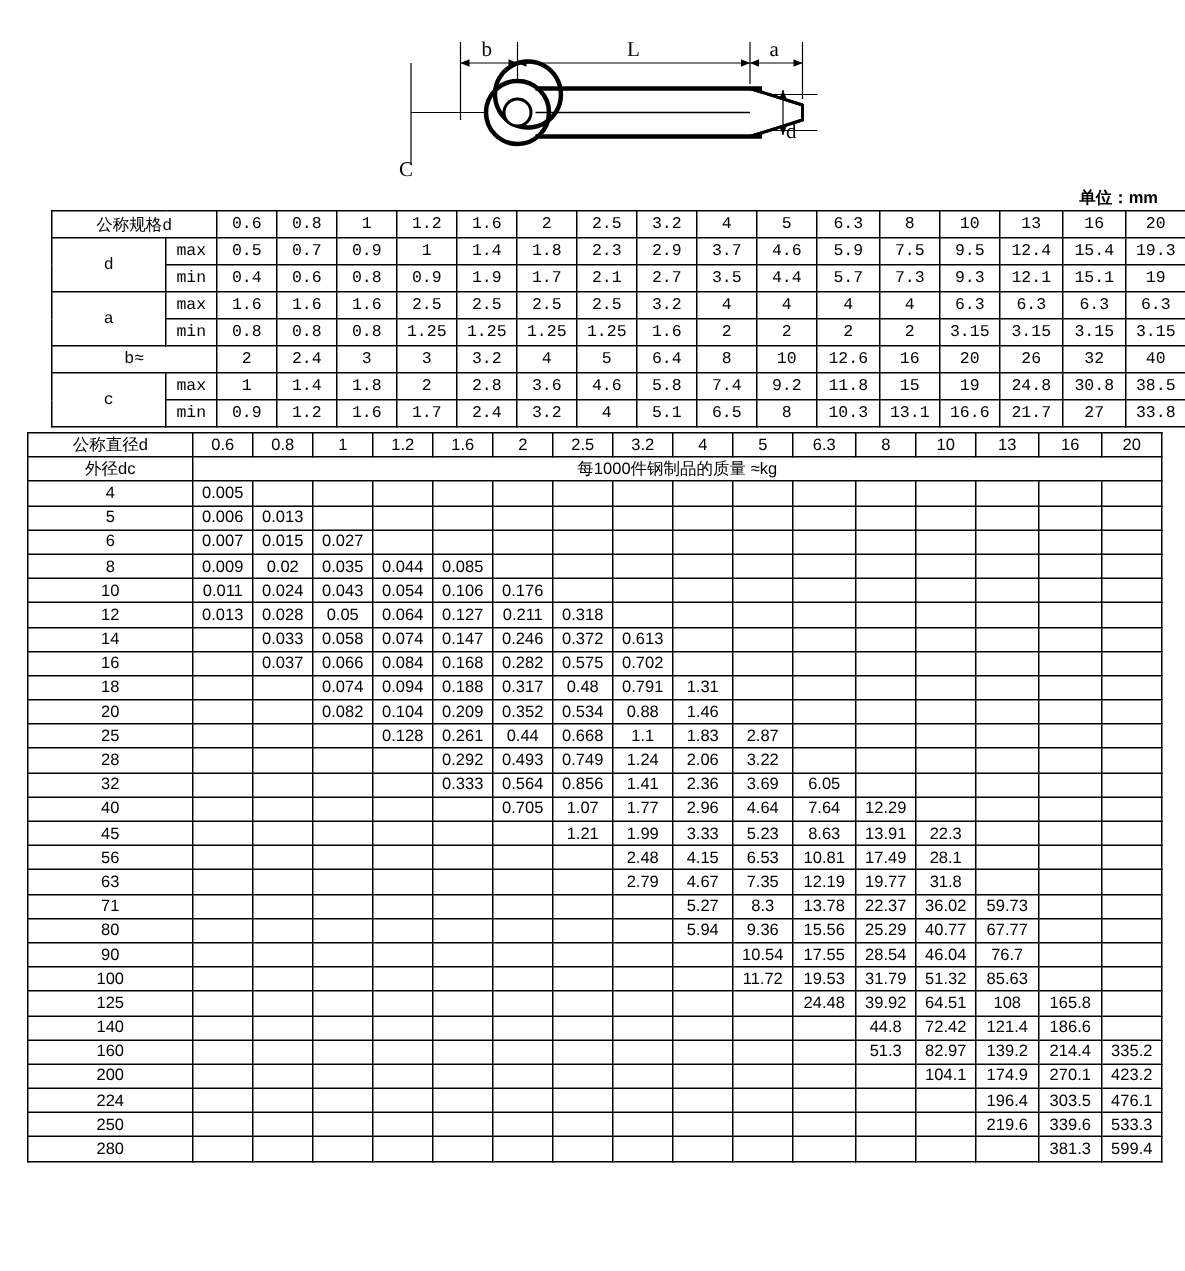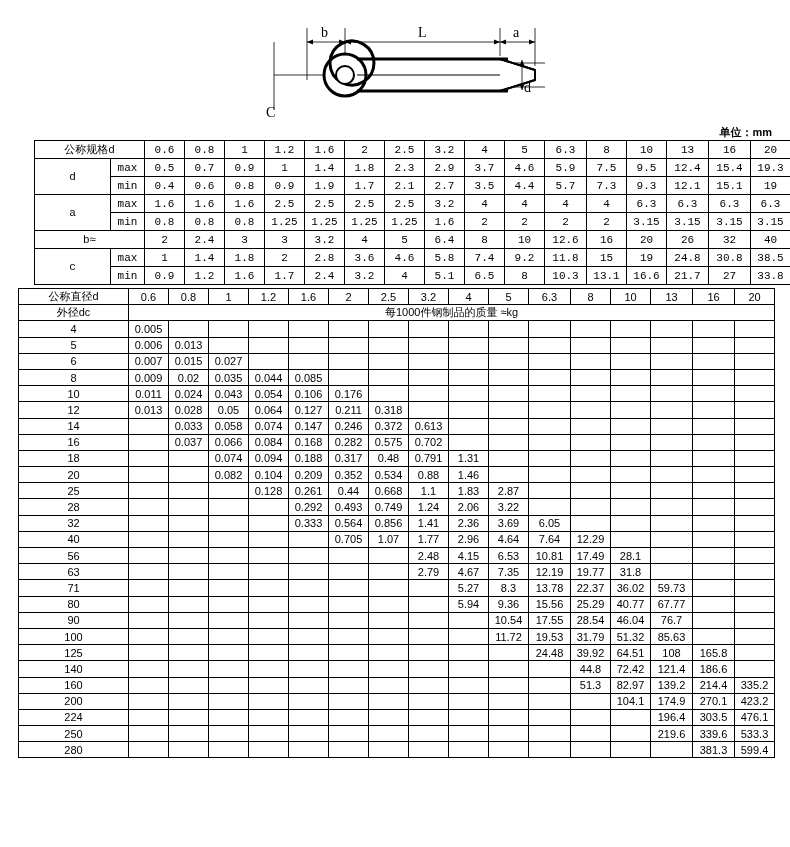--- a/index.html
+++ b/index.html
@@ -594,20 +594,39 @@
           <td>2.96</td>
           <td>4.64</td>
           <td>7.64</td>
           <td>12.29</td>
           <td></td>
           <td></td>
           <td></td>
           <td></td>
         </tr>
         <tr>
+          <td class="rowhead">45</td>
+          <td></td>
+          <td></td>
+          <td></td>
+          <td></td>
+          <td></td>
+          <td></td>
+          <td>1.21</td>
+          <td>1.99</td>
+          <td>3.33</td>
+          <td>5.23</td>
+          <td>8.63</td>
+          <td>13.91</td>
+          <td>22.3</td>
+          <td></td>
+          <td></td>
+          <td></td>
+        </tr>
+        <tr>
           <td class="rowhead">56</td>
           <td></td>
           <td></td>
           <td></td>
           <td></td>
           <td></td>
           <td></td>
           <td></td>
           <td>2.48</td>
           <td>4.15</td>

